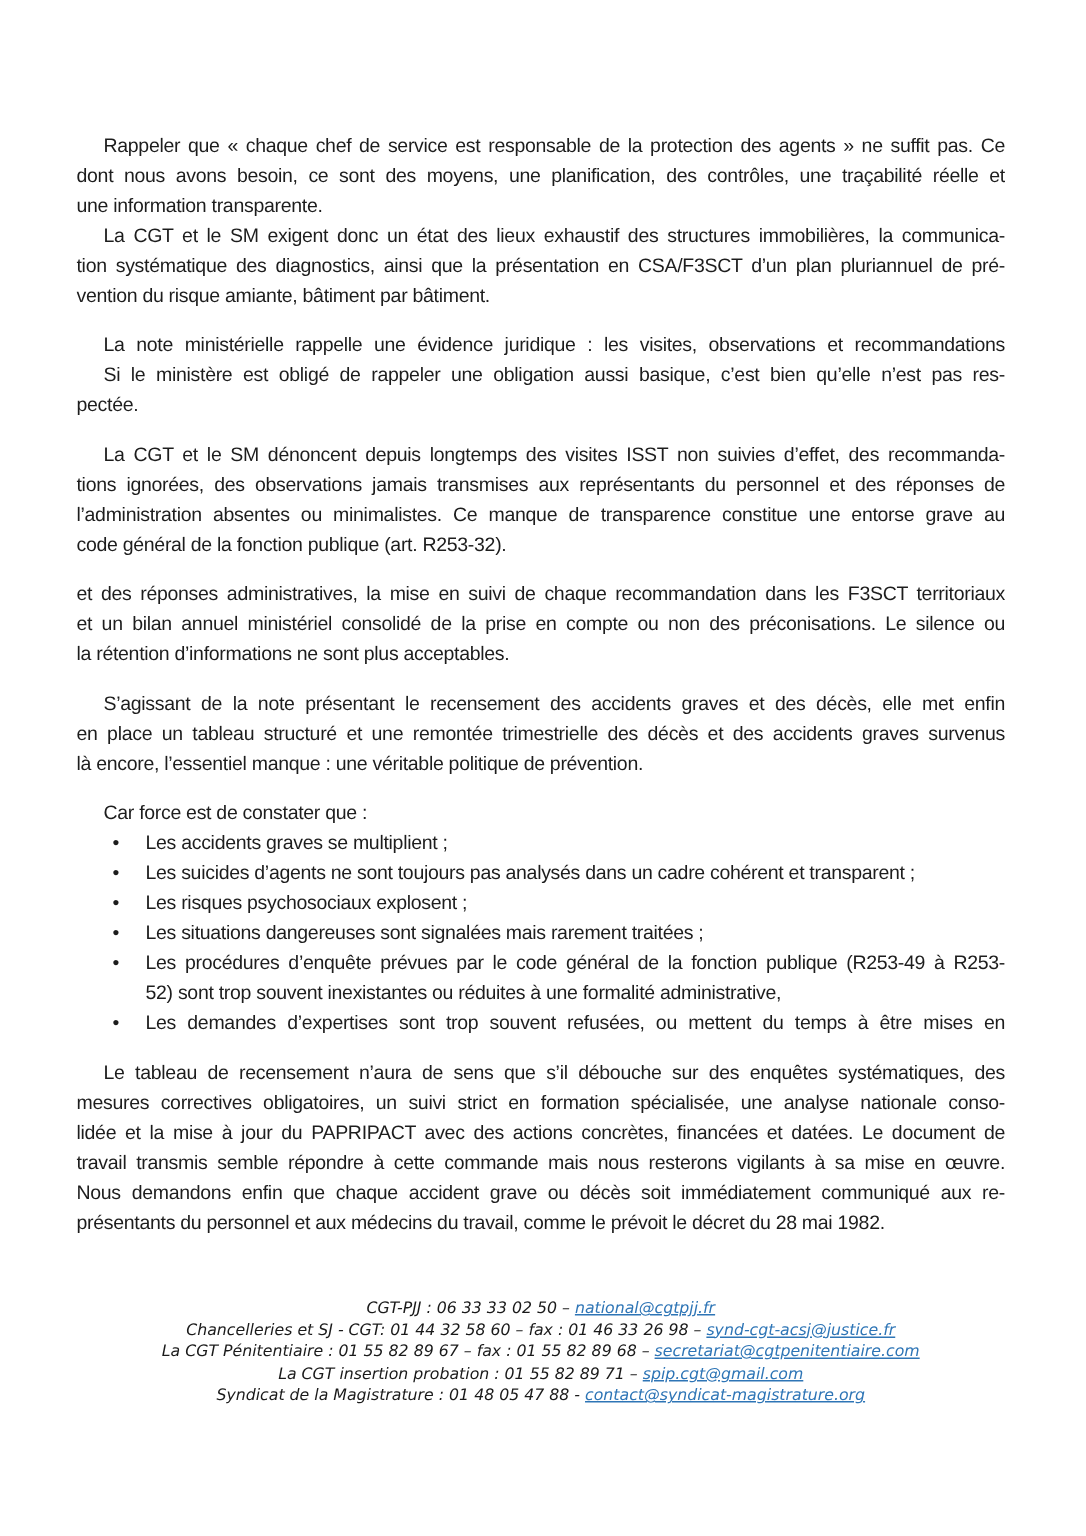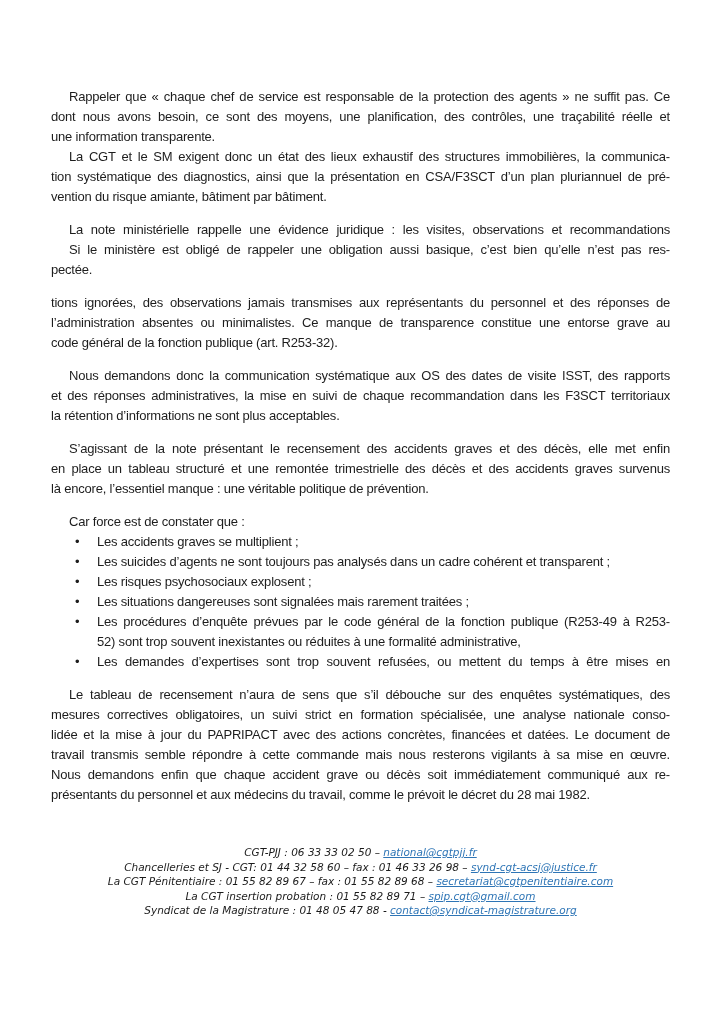--- a/index.html
+++ b/index.html
@@ -63,28 +63,29 @@
       <div class="gap"></div>
       <div class="para">
         <div class="line first"><span>La note ministérielle rappelle une évidence juridique : les visites, observations et recommandations</span></div>
       </div>
       <div class="para">
         <div class="line first"><span>Si le ministère est obligé de rappeler une obligation aussi basique, c’est bien qu’elle n’est pas res-</span></div>
         <div class="line last"><span>pectée.</span></div>
       </div>
       <div class="gap"></div>
       <div class="para">
+        <div class="line first"><span>La CGT et le SM dénoncent depuis longtemps des visites ISST non suivies d’effet, des recommanda-</span></div>
         <div class="line"><span>tions ignorées, des observations jamais transmises aux représentants du personnel et des réponses de</span></div>
         <div class="line"><span>l’administration absentes ou minimalistes. Ce manque de transparence constitue une entorse grave au</span></div>
         <div class="line last"><span>code général de la fonction publique (art. R253-32).</span></div>
       </div>
       <div class="gap"></div>
       <div class="para">
-        <div class="line first"><span>Nous demandons donc la communication systématique aux OS des dates de visite ISST, des rapports</span></div>
         <div class="line"><span>et des réponses administratives, la mise en suivi de chaque recommandation dans les F3SCT territoriaux</span></div>
+        <div class="line"><span>et un bilan annuel ministériel consolidé de la prise en compte ou non des préconisations. Le silence ou</span></div>
         <div class="line last"><span>la rétention d’informations ne sont plus acceptables.</span></div>
       </div>
       <div class="gap"></div>
       <div class="para">
         <div class="line first"><span>S’agissant de la note présentant le recensement des accidents graves et des décès, elle met enfin</span></div>
         <div class="line"><span>en place un tableau structuré et une remontée trimestrielle des décès et des accidents graves survenus</span></div>
         <div class="line last"><span>là encore, l’essentiel manque : une véritable politique de prévention.</span></div>
       </div>
       <div class="gap"></div>
       <div class="para">

